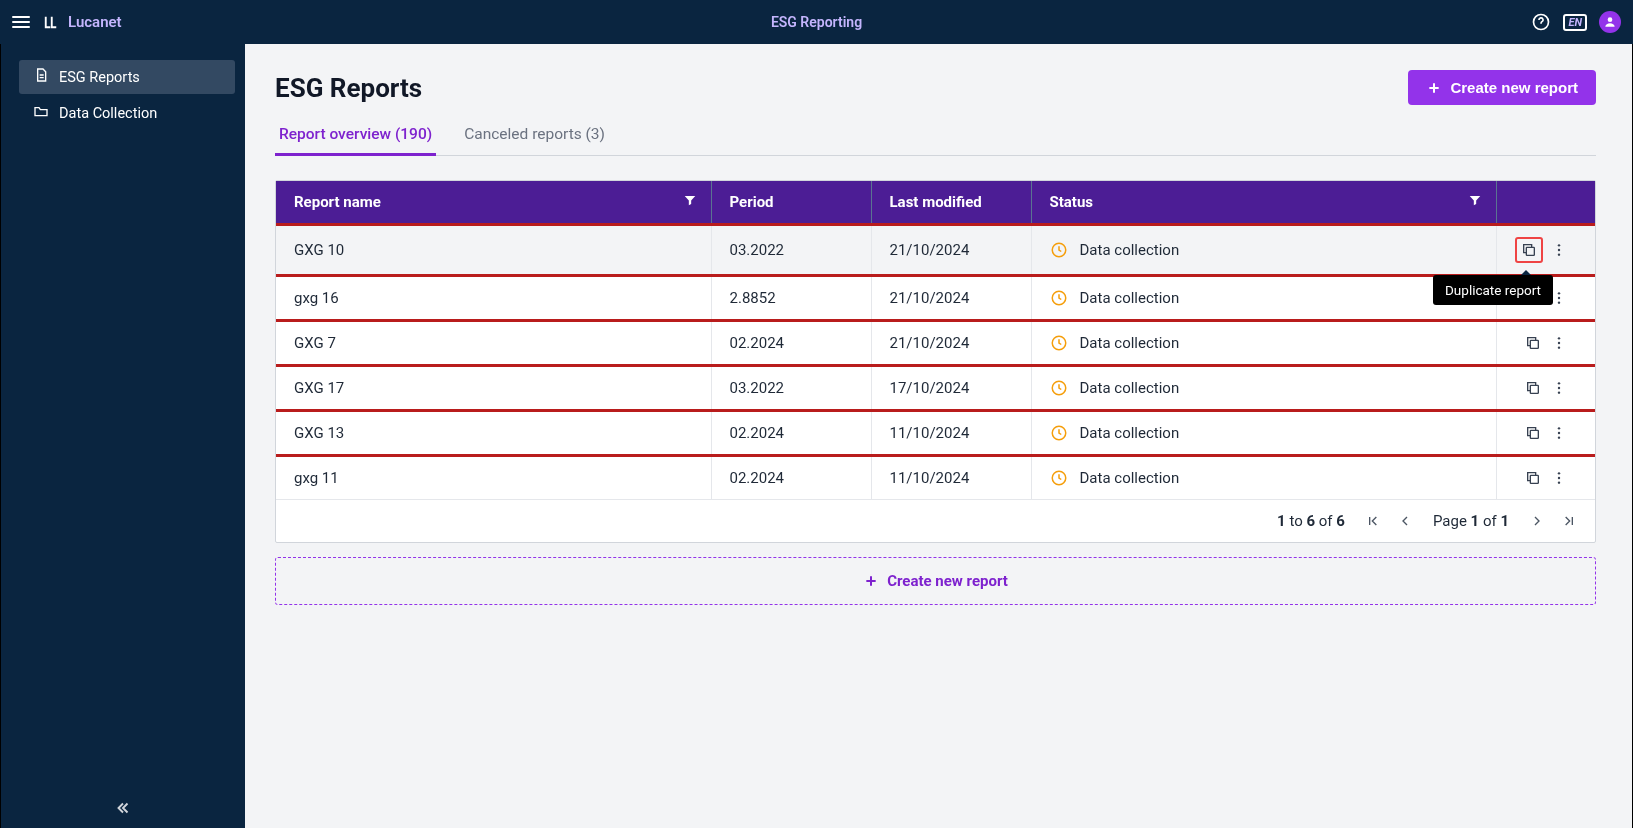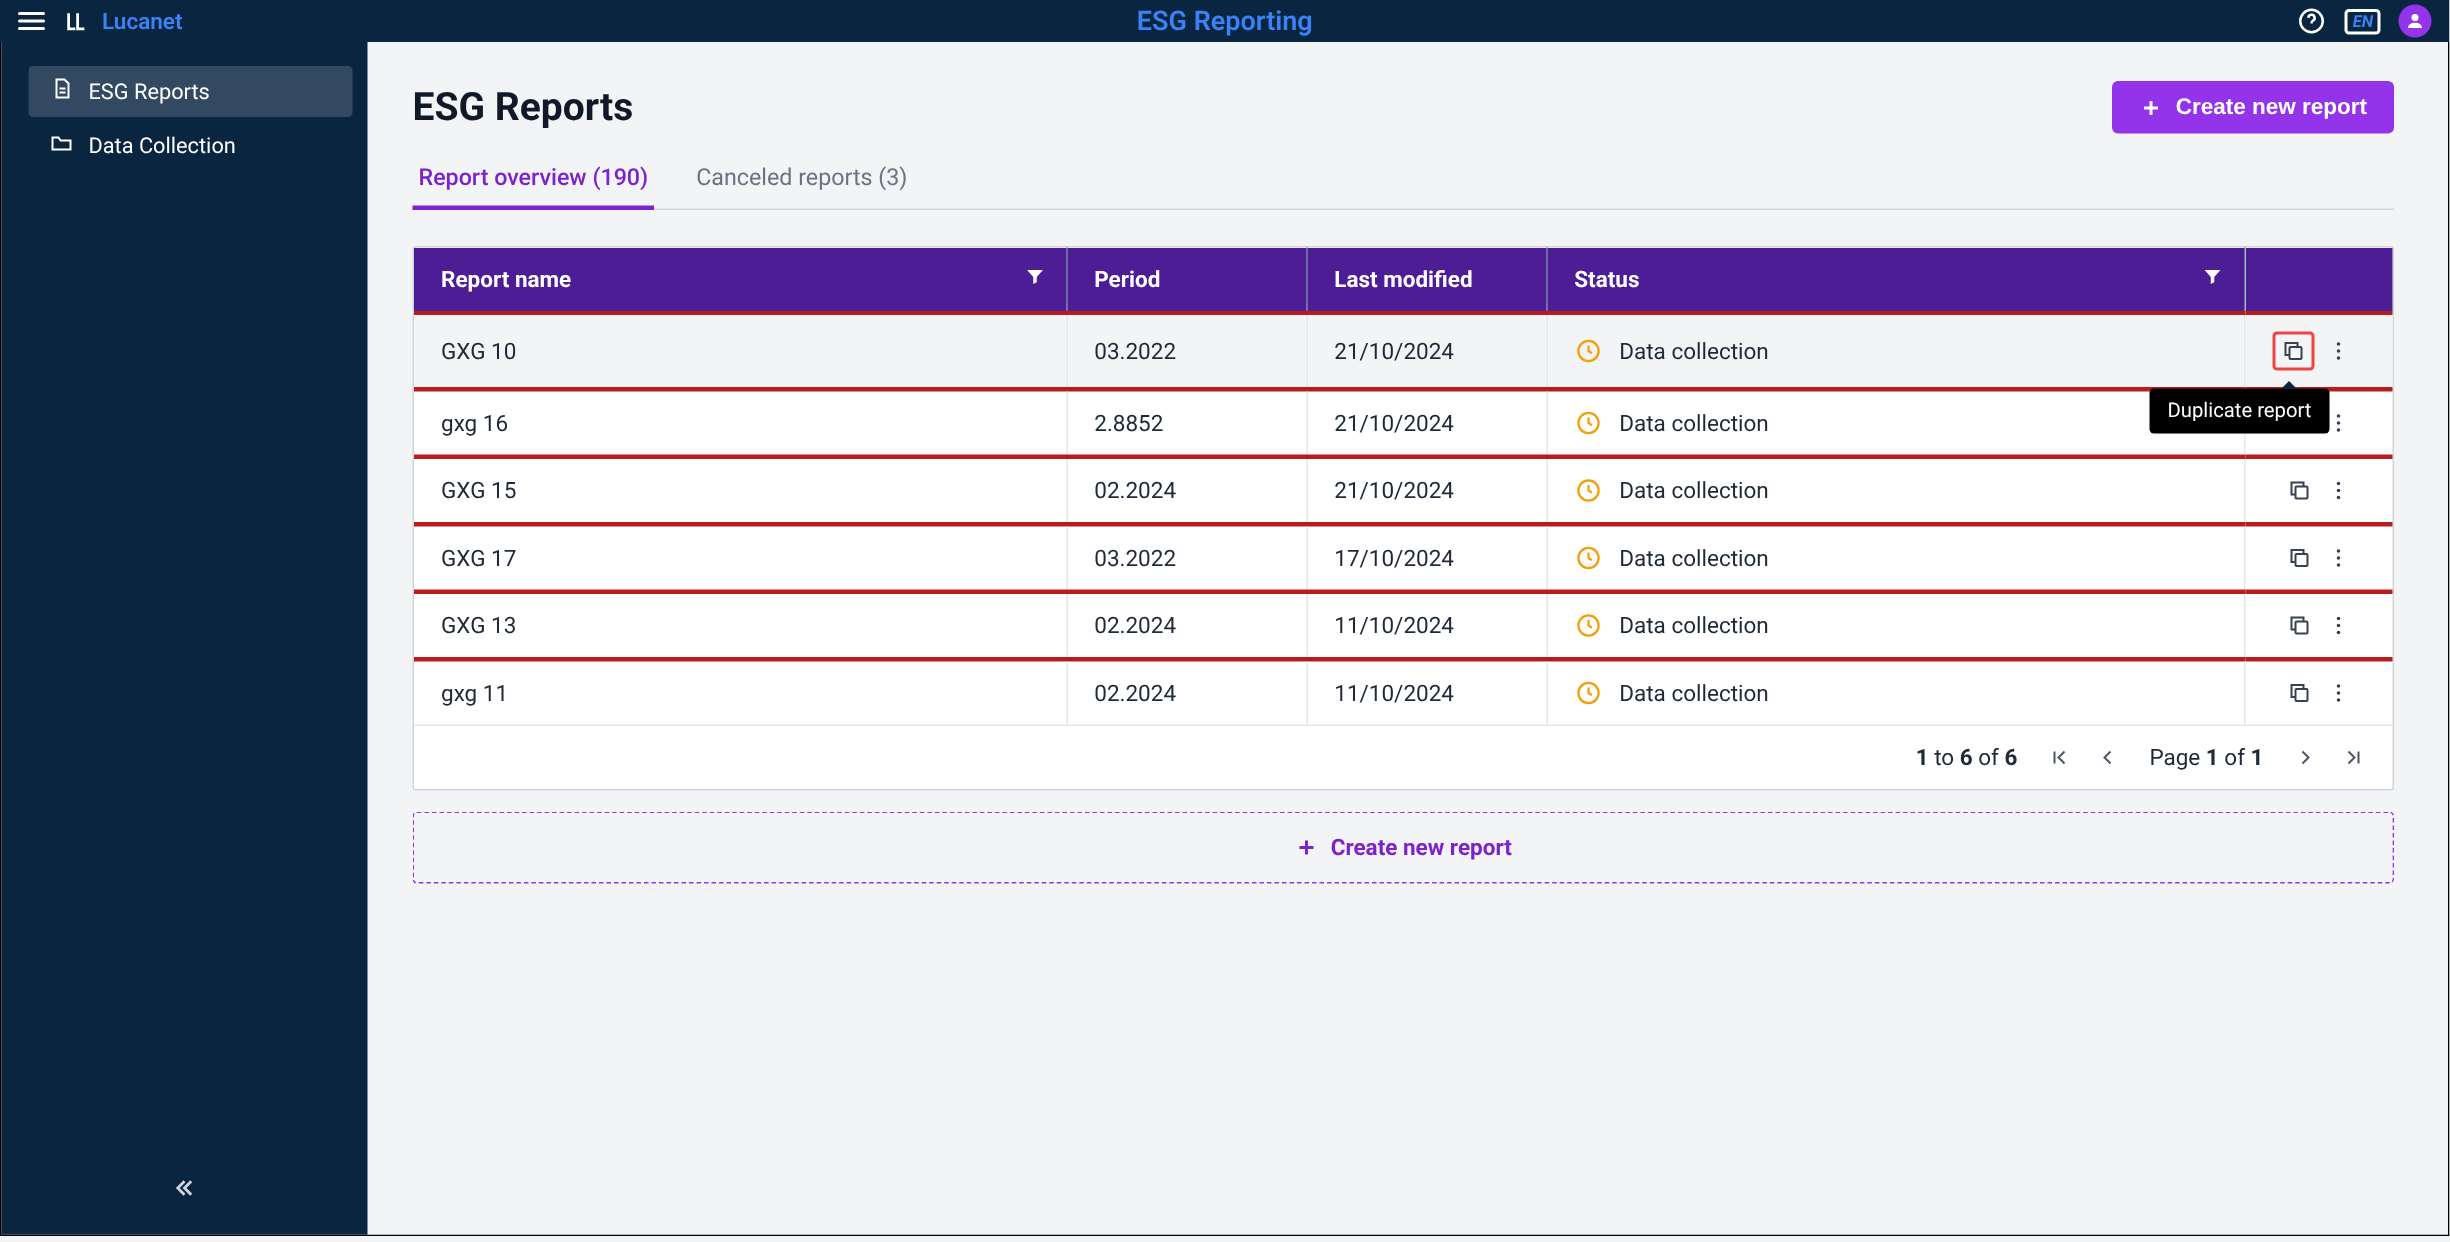--- a/index.html
+++ b/index.html
@@ -1,33 +1,33 @@
 <!DOCTYPE html>
 <html><head>
   <meta charset="utf-8">
   <style>
     * { margin: 0; padding: 0; box-sizing: border-box; }
     body { font-family: -apple-system, BlinkMacSystemFont, 'Segoe UI', Roboto, Arial, sans-serif; background: #f3f4f6; overflow: hidden; }
     
     .header {
-      height: 28px;
+      height: 44px;
       background: #0a2540;
       display: flex;
       align-items: center;
       padding: 0 12px;
-      color: #3b82f6;
+      color: #c4b5fd;
       position: relative;
     }
     .header-left { display: flex; align-items: center; gap: 12px; }
     .hamburger { display: flex; flex-direction: column; gap: 3px; cursor: pointer; }
     .hamburger span { width: 18px; height: 2px; background: #fff; border-radius: 1px; }
     .logo-wrap { display: flex; align-items: center; gap: 8px; }
     .logo-mark { width: 18px; height: 18px; display: inline-flex; align-items: center; justify-content: center; }
     .logo-text { font-weight: 600; font-size: 15px; }
-    .header-title { position: absolute; left: 50%; transform: translateX(-50%); font-weight: 600; font-size: 18px; }
+    .header-title { position: absolute; left: 50%; transform: translateX(-50%); font-weight: 600; font-size: 14px; }
     .header-right { margin-left: auto; display: flex; align-items: center; gap: 12px; }
     .help-icon, .lang-box { cursor: pointer; display: inline-flex; align-items: center; justify-content: center; font-style: italic; }
     .lang-box { border: 2px solid #fff; border-radius: 3px; padding: 1px 3px; font-size: 11px; font-weight: 700; line-height: 1; }
     .avatar { width: 22px; height: 22px; border-radius: 50%; background: #9333ea; display: inline-flex; align-items: center; justify-content: center; cursor: pointer; }
     
     .app-body { display: flex; height: calc(828px - 32px); border: 1px solid #000; border-top: none; margin: 0; }
     
     .sidebar {
       width: 244px;
       background: #0a2540;
@@ -293,21 +293,21 @@
                     <svg viewBox="0 0 24 24" width="16" height="16" fill="currentColor">
                       <circle cx="12" cy="5" r="1.8"></circle>
                       <circle cx="12" cy="12" r="1.8"></circle>
                       <circle cx="12" cy="19" r="1.8"></circle>
                     </svg>
                   </span>
                 </div>
               </td>
             </tr>
             <tr>
-              <td>GXG 15</td>
+              <td>GXG 7</td>
               <td>02.2024</td>
               <td>21/10/2024</td>
               <td>
                 <div class="status-cell">
                   <span class="status-icon">
                     <svg viewBox="0 0 24 24" width="18" height="18" fill="none" stroke="currentColor" stroke-width="2">
                       <circle cx="12" cy="12" r="9"></circle>
                       <path d="M12 7 v5 l3 2"></path>
                     </svg>
                   </span>

